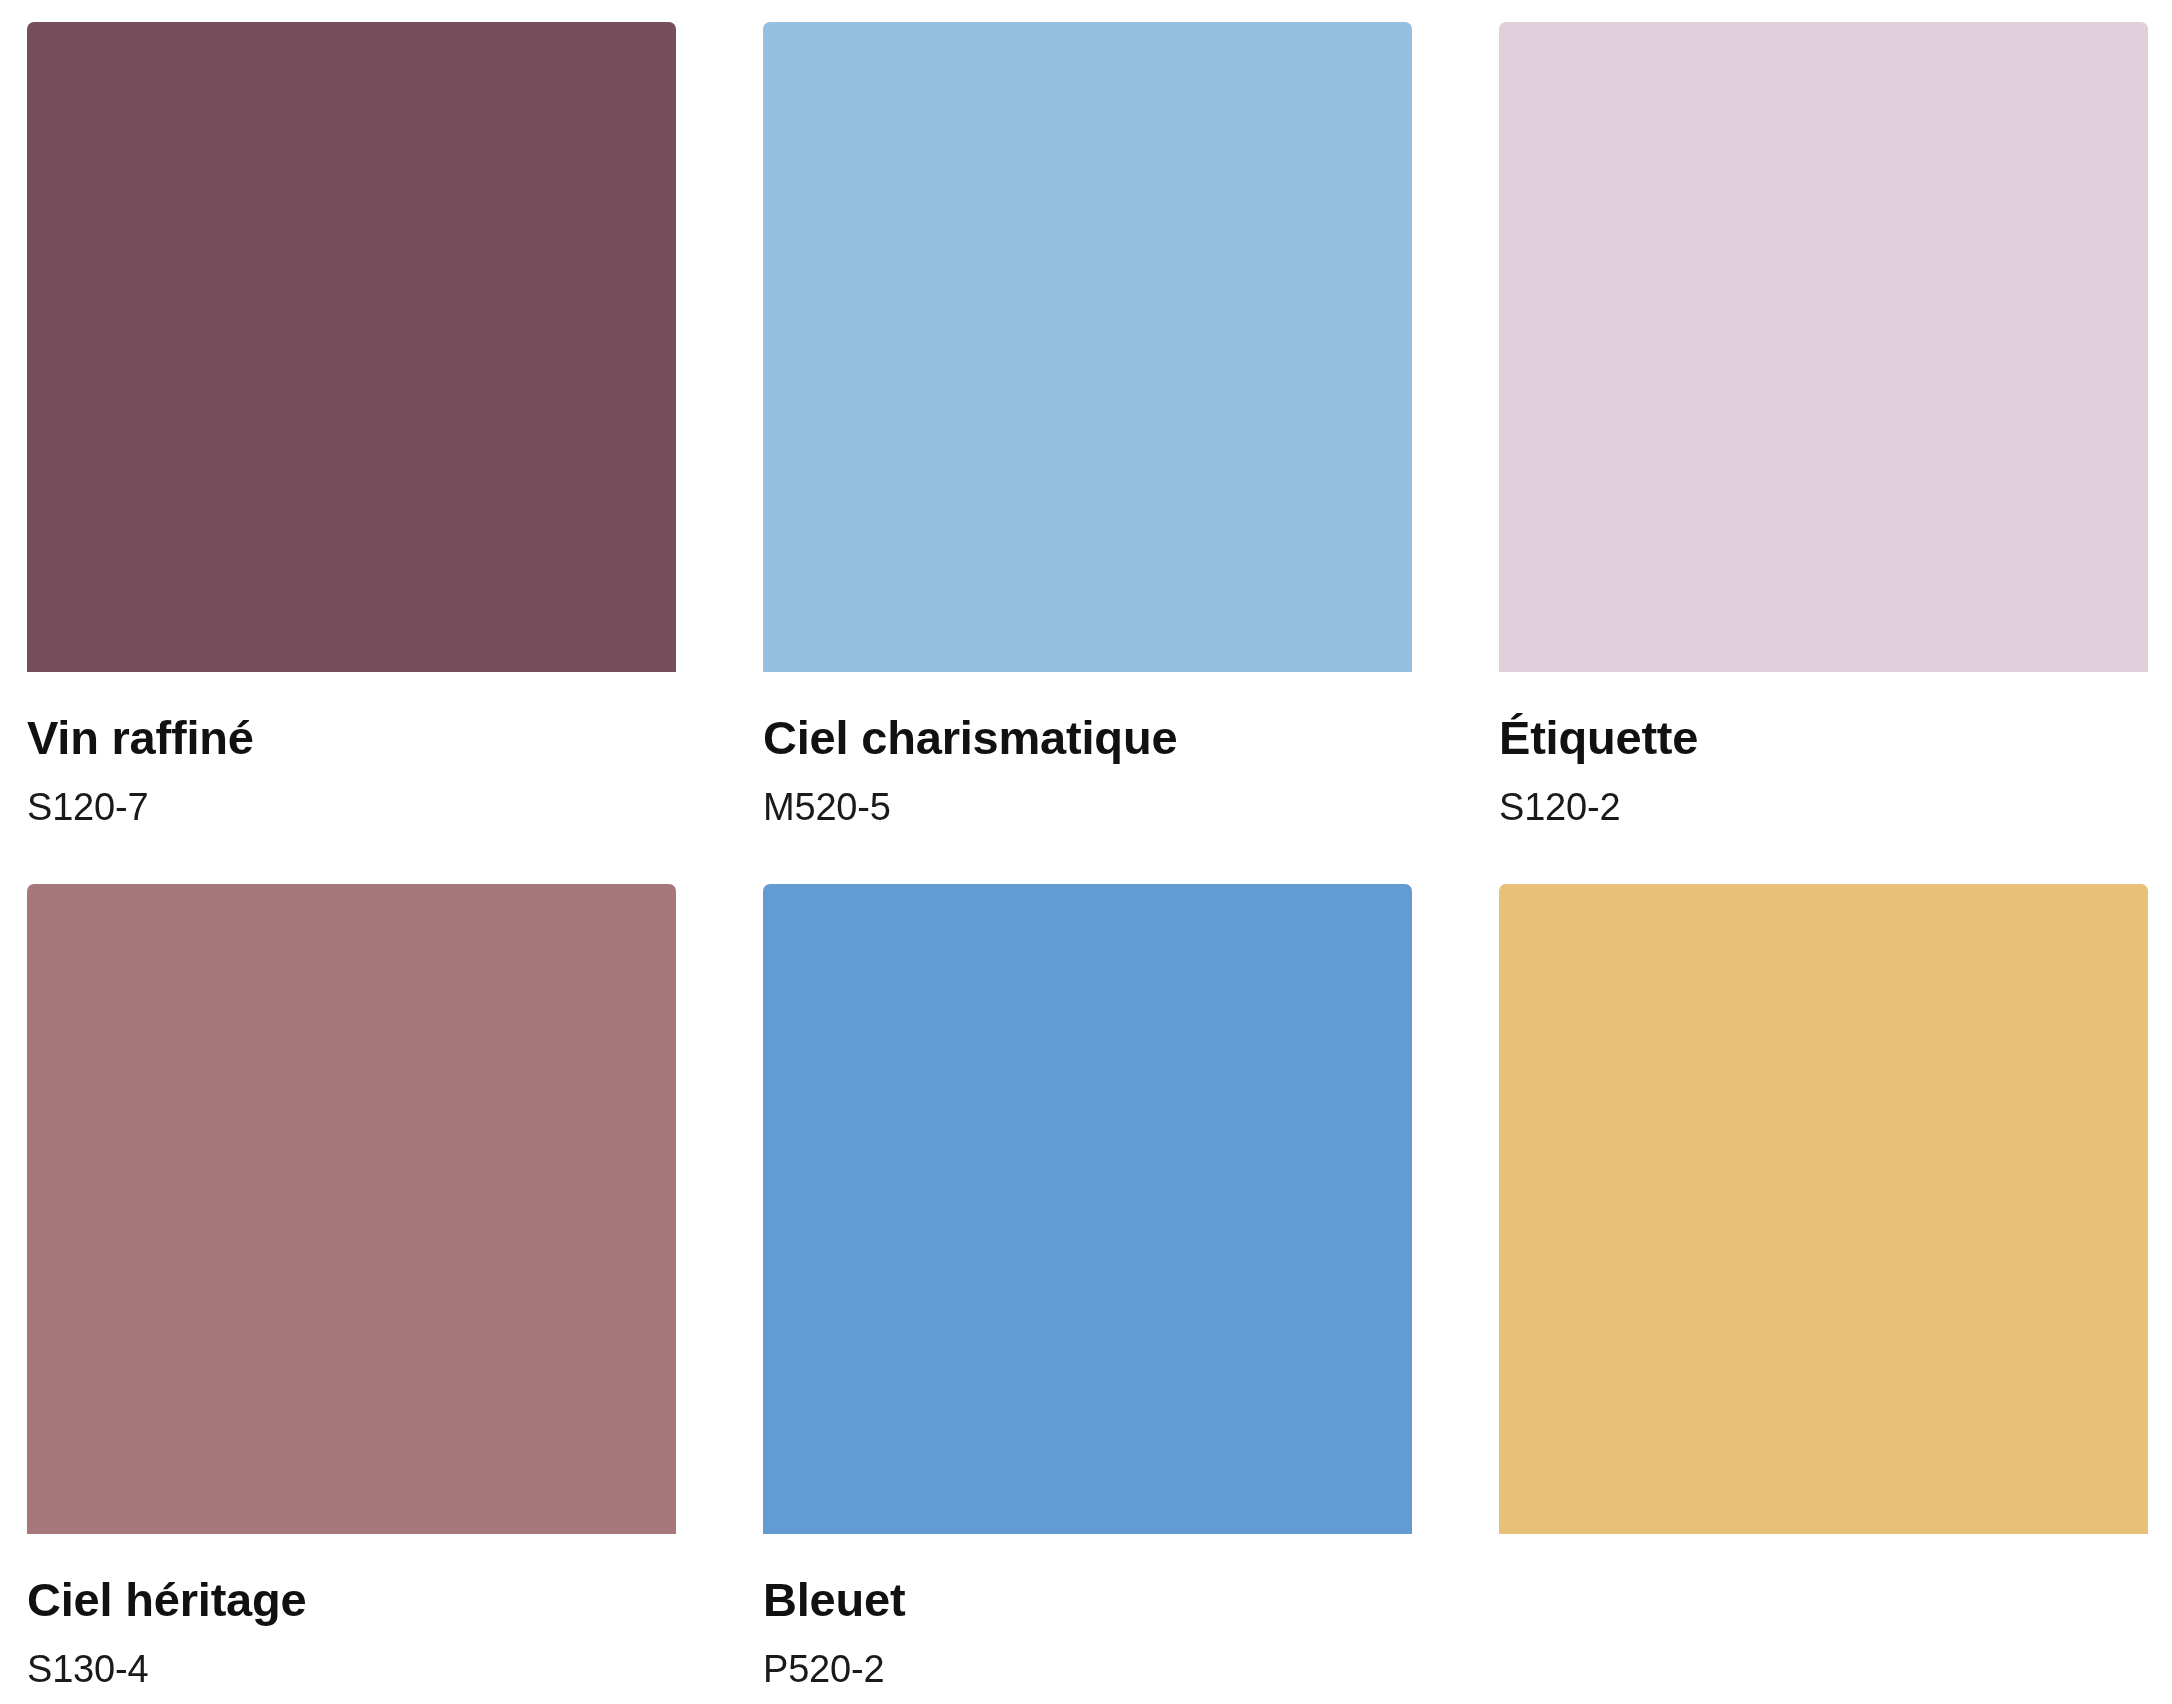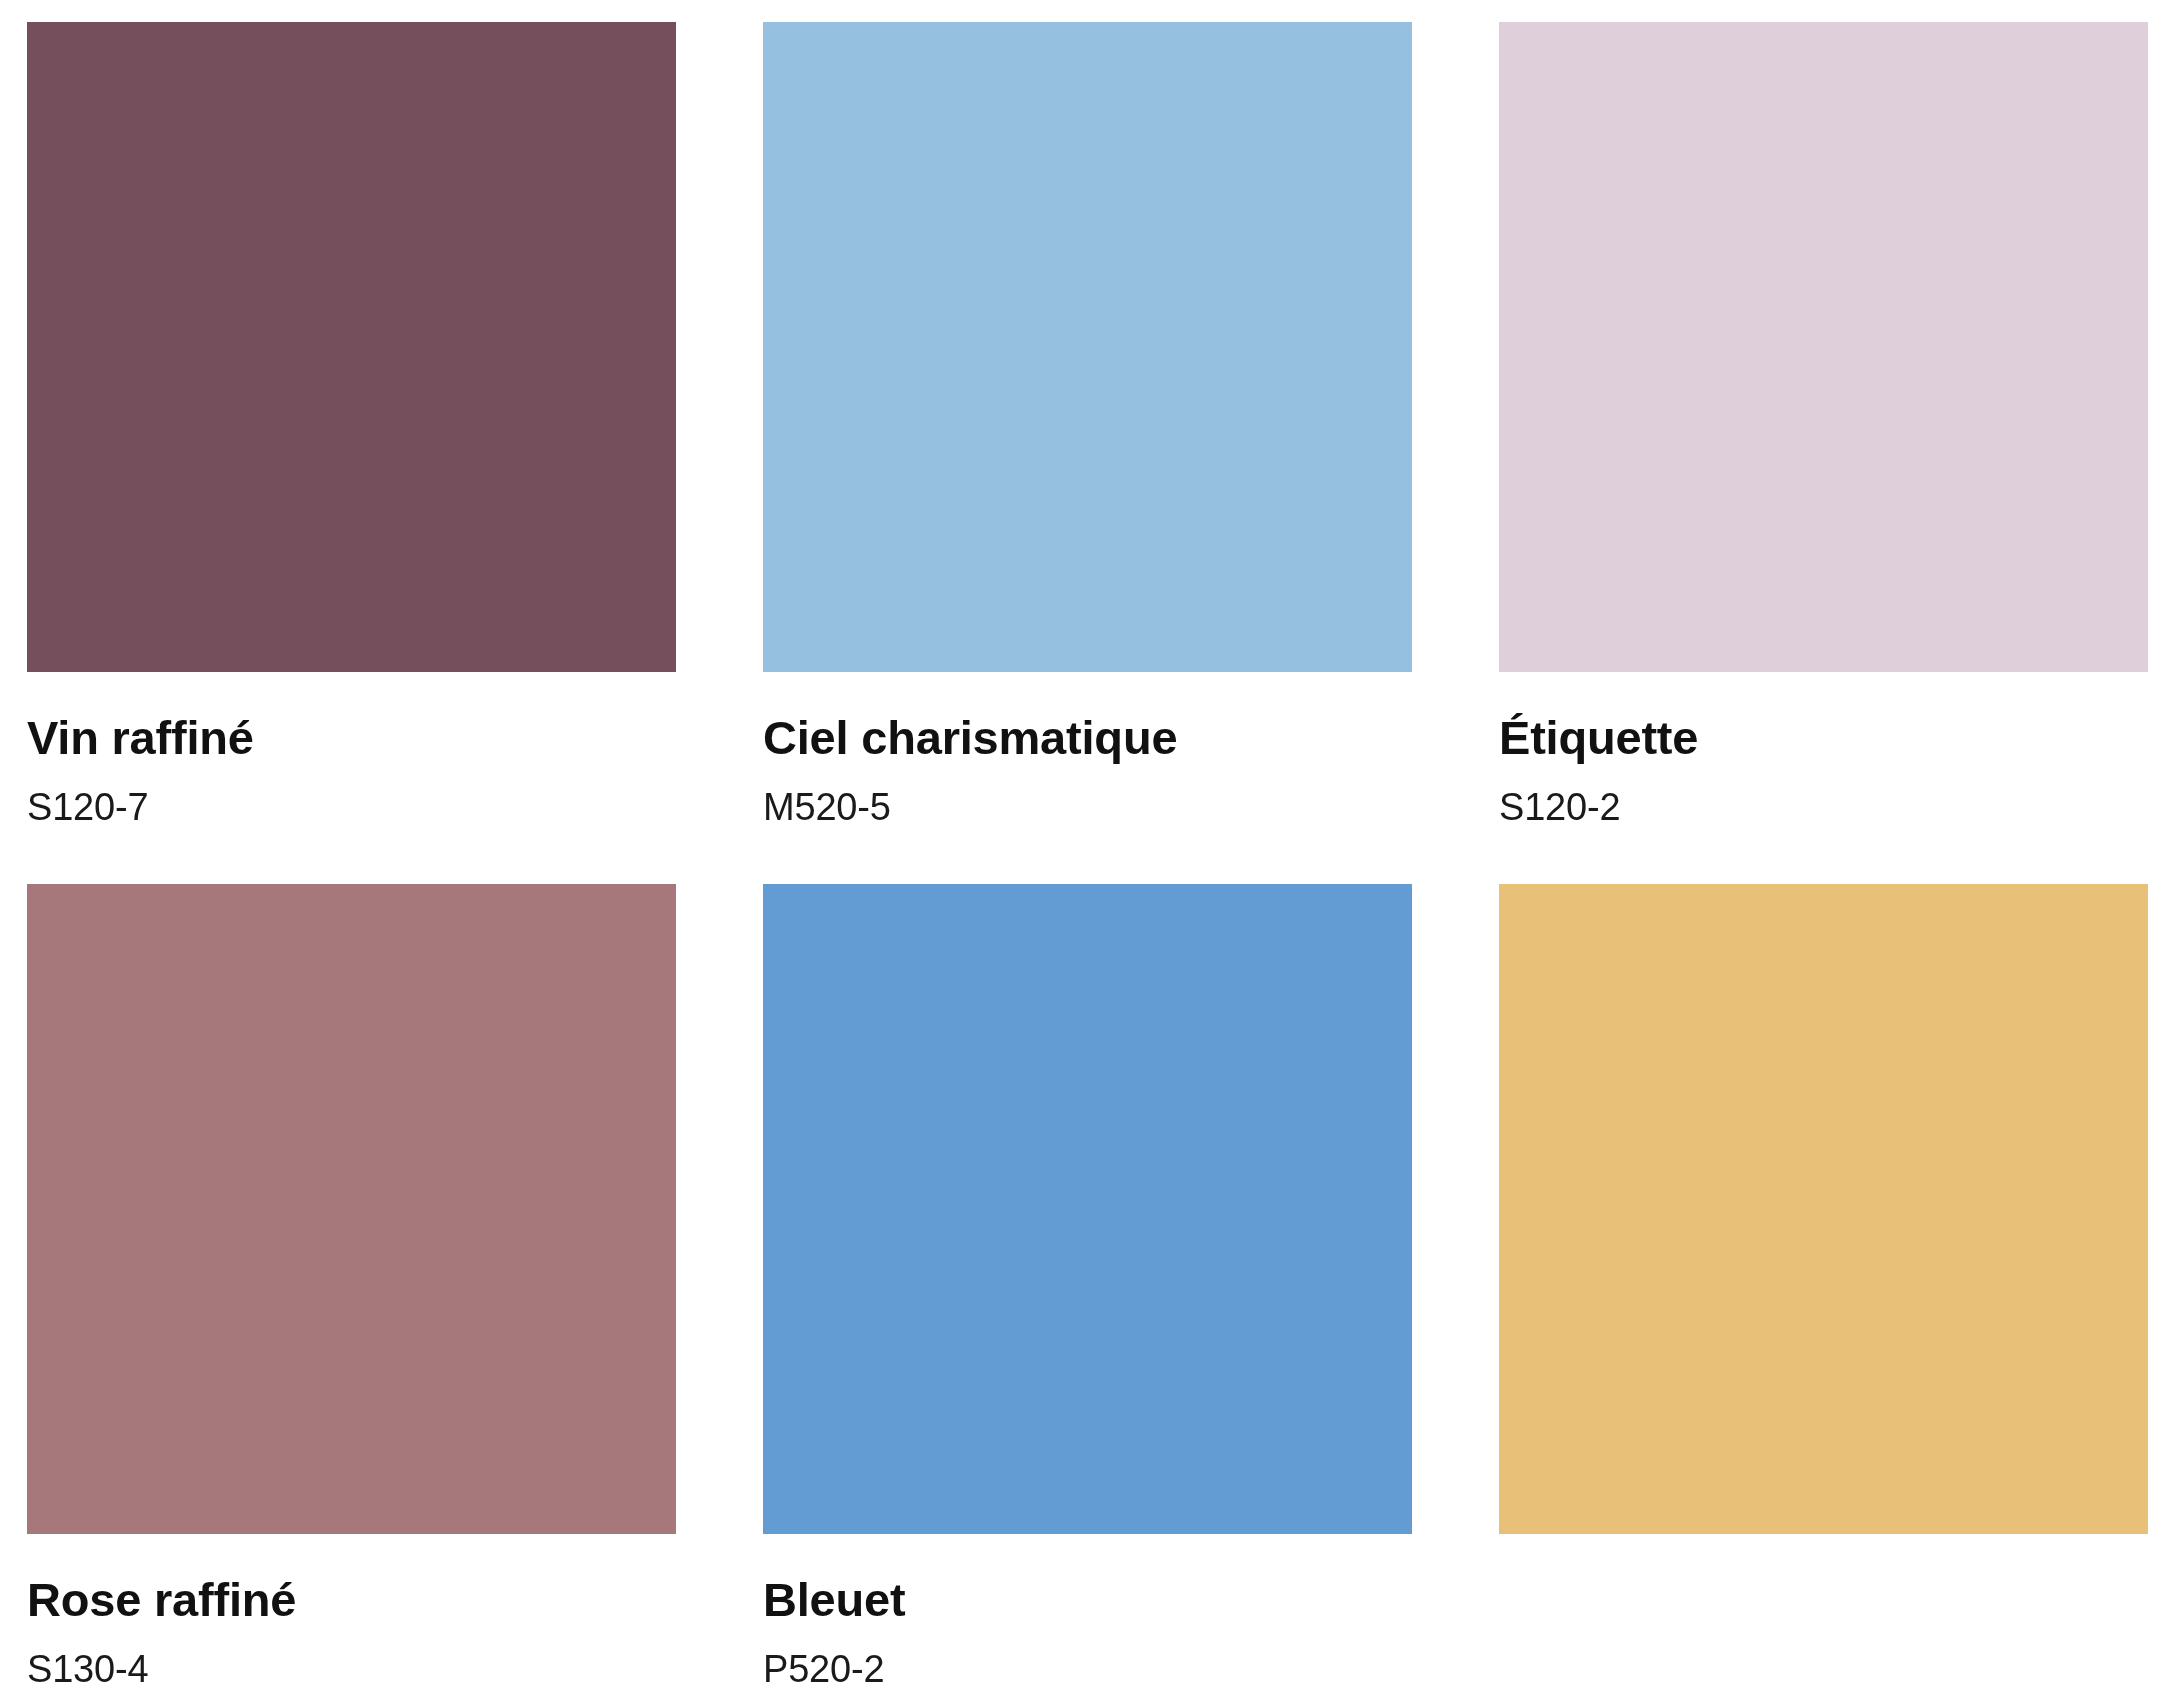--- a/index.html
+++ b/index.html
@@ -28,20 +28,21 @@
     column-gap: 87px;
     row-gap: 0px;
     align-content: start;
   }
 
   .swatch-card {
     display: flex;
     flex-direction: column;
     width: 100%;
     overflow: hidden;
+    border-radius: 7px;
   }
 
   .swatch-chip {
     width: 100%;
     height: 650px;
     flex: 0 0 650px;
     display: block;
   }
 
   .swatch-meta {
@@ -92,21 +93,21 @@
     <div class="swatch-chip" style="background-color: rgb(223, 207, 218);"></div>
     <div class="swatch-meta">
       <div class="swatch-name">Étiquette</div>
       <div class="swatch-code">S120-2</div>
     </div>
   </div>
 
   <div class="swatch-card">
     <div class="swatch-chip" style="background-color: rgb(167, 120, 123);"></div>
     <div class="swatch-meta">
-      <div class="swatch-name">Rose raffiné</div>
+      <div class="swatch-name">Ciel héritage</div>
       <div class="swatch-code">S130-4</div>
     </div>
   </div>
 
   <div class="swatch-card">
     <div class="swatch-chip" style="background-color: rgb(98, 156, 210);"></div>
     <div class="swatch-meta">
       <div class="swatch-name">Bleuet</div>
       <div class="swatch-code">P520-2</div>
     </div>

